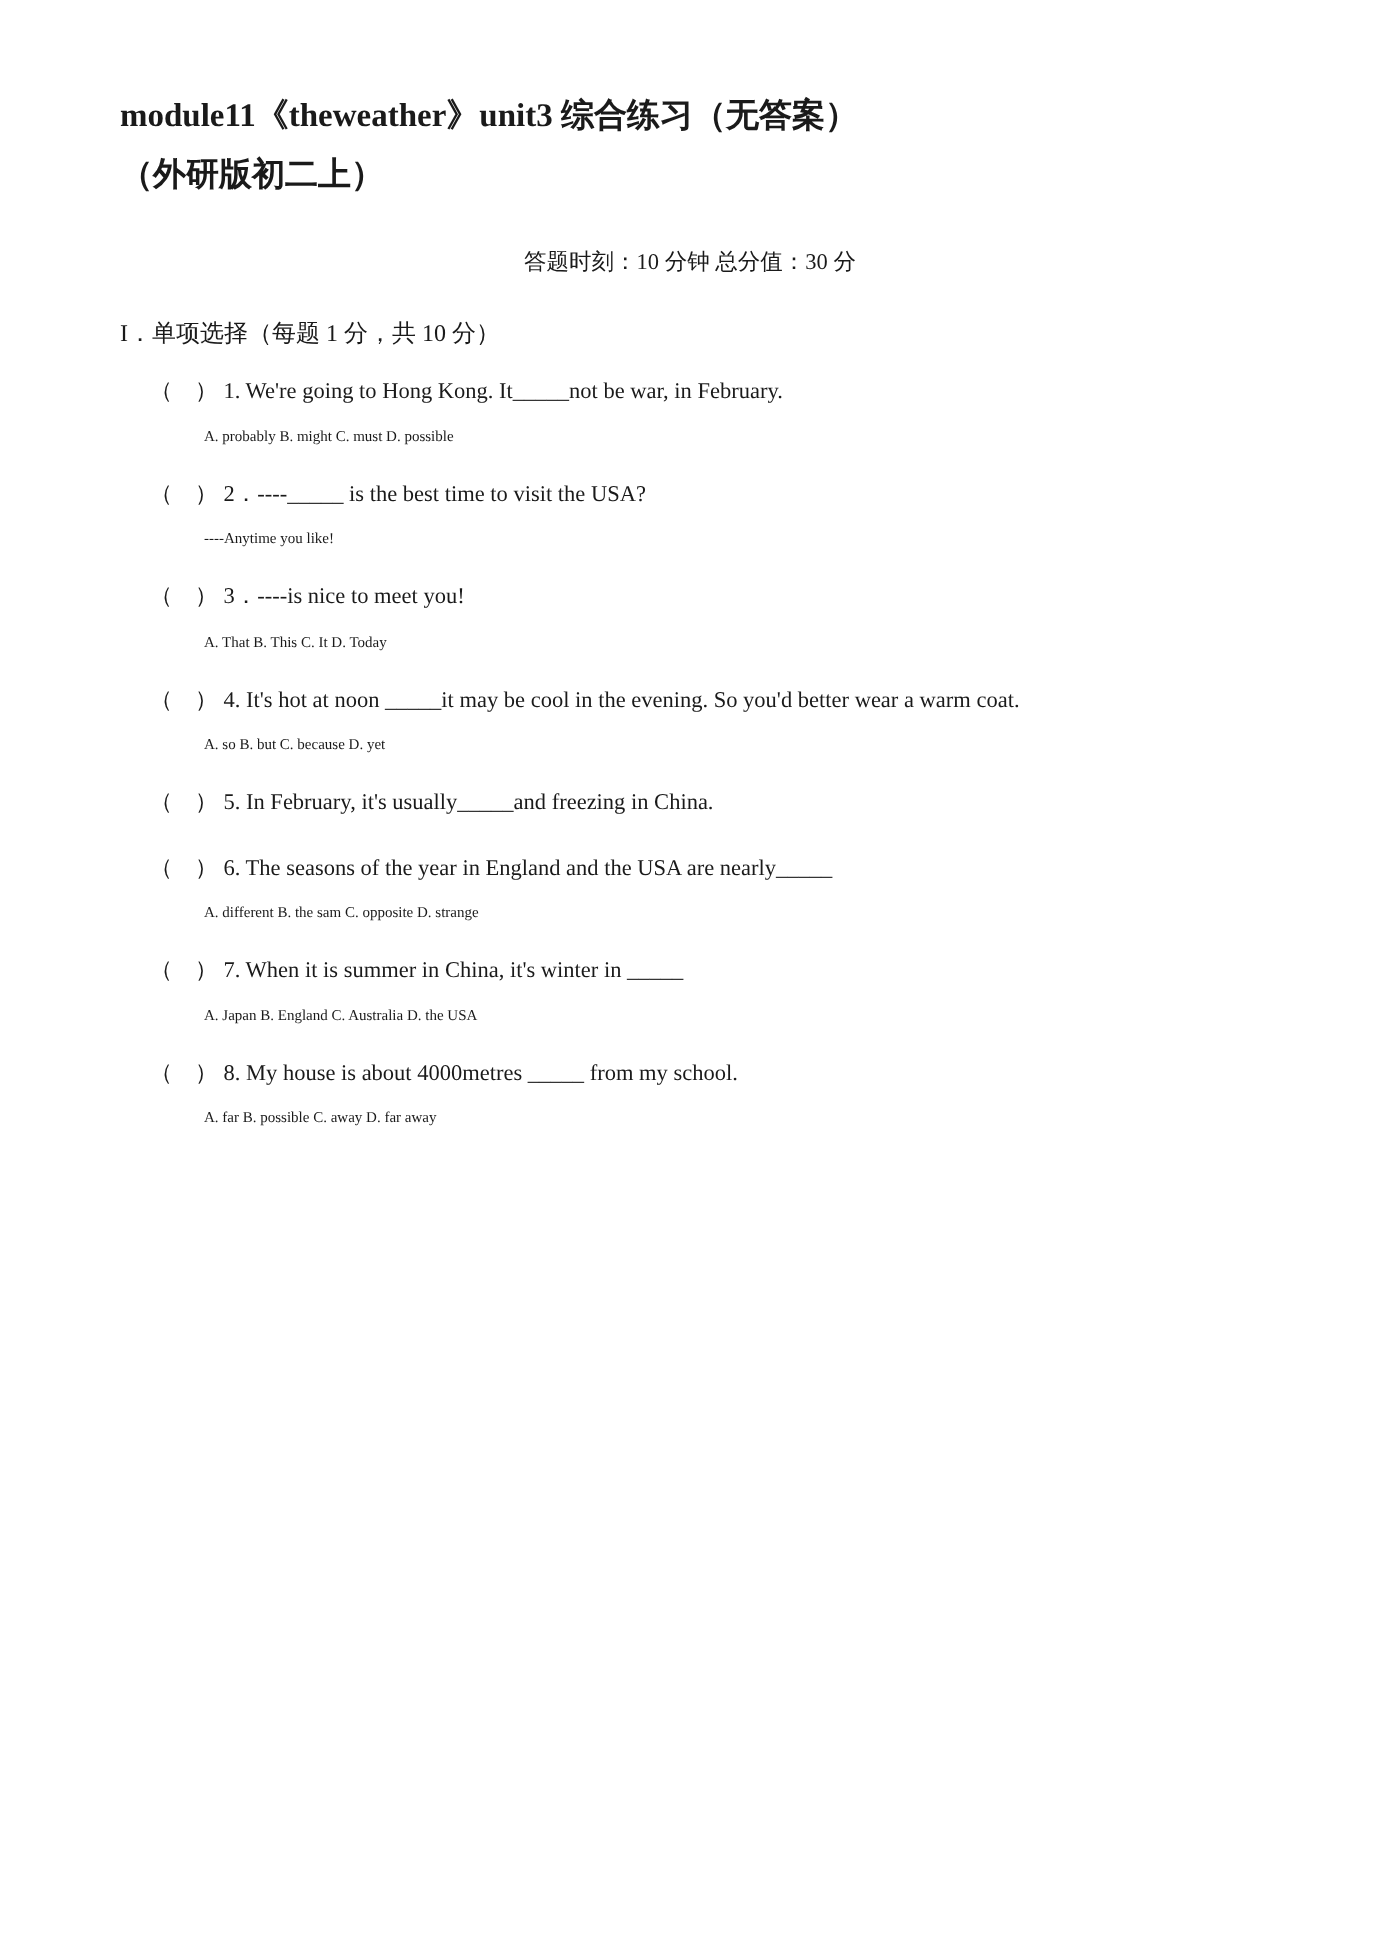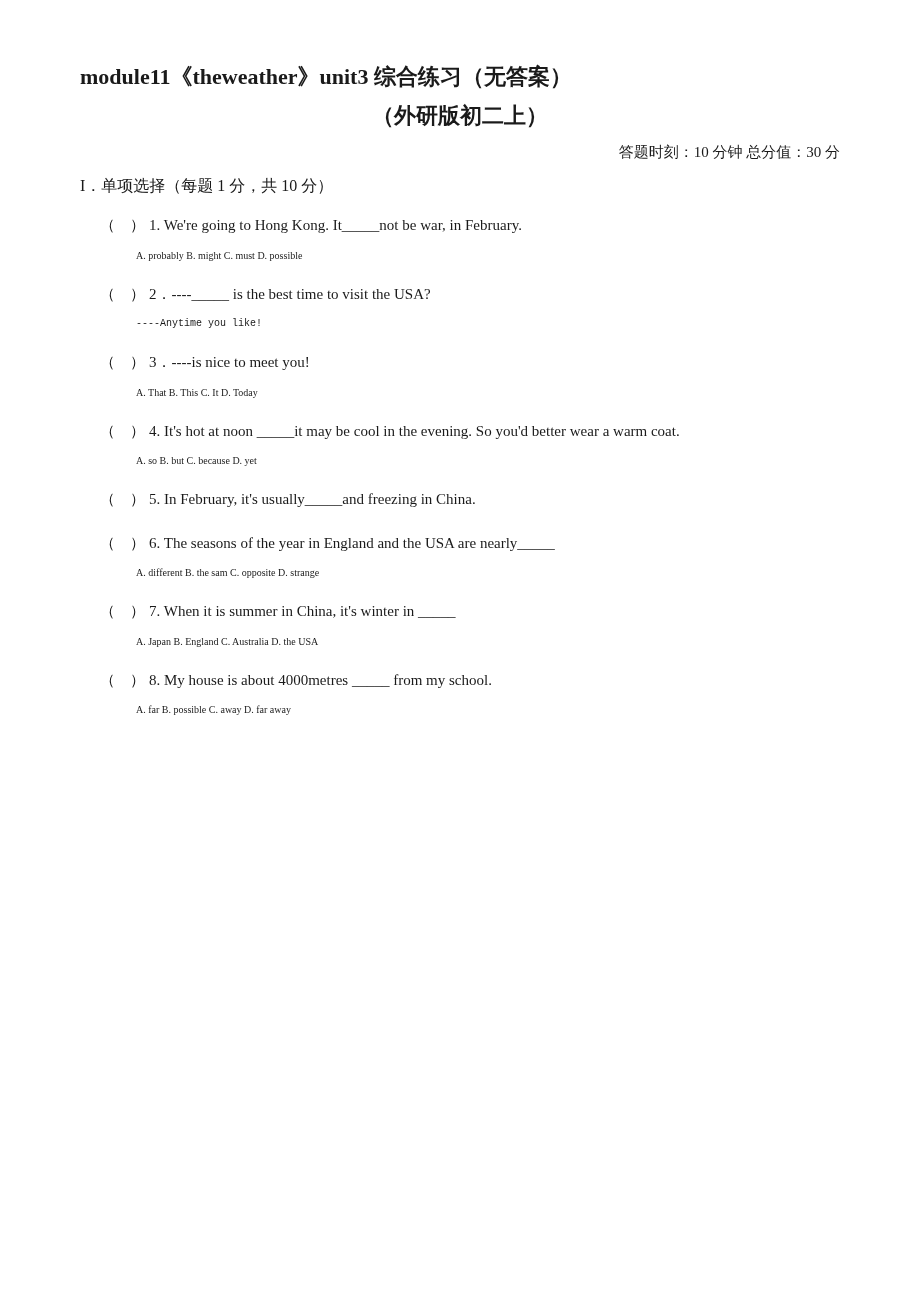--- a/index.html
+++ b/index.html
@@ -17,29 +17,29 @@
       padding: 60px 80px;
     }
     .page-title {
       text-align: left;
       font-size: 22px;
       font-weight: bold;
       margin-bottom: 8px;
       line-height: 1.5;
     }
     .subtitle {
-      text-align: center;
+      text-align: left;
       font-size: 22px;
       font-weight: bold;
-      margin-bottom: 12px;
+      margin-bottom: 34px;
     }
     .exam-info {
-      text-align: right;
+      text-align: center;
       font-size: 15px;
-      margin-bottom: 14px;
+      margin-bottom: 28px;
     }
     .section-title {
       font-size: 16px;
       font-weight: normal;
       margin-bottom: 16px;
     }
     .question-block {
       margin-bottom: 18px;
       margin-left: 20px;
     }
@@ -83,21 +83,21 @@
         <span class="bracket">（　）</span>
         <span class="q-text">1. We're going to Hong Kong. It_____not be war, in February.</span>
       </div>
       <div class="options-line">A. probably    B. might    C. must    D. possible</div>
     </div>
     <div class="question-block">
       <div class="question-line">
         <span class="bracket">（　）</span>
         <span class="q-text">2．----_____ is the best time to visit the USA?</span>
       </div>
-      <div class="options-line" style="margin-left: 36px; margin-bottom: 4px; font-family: Liberation Mono, monospace;">----Anytime you like!</div>
+      <div class="options-line" style="margin-left: 36px; margin-bottom: 4px;">----Anytime you like!</div>
     </div>
     <div class="question-block">
       <div class="question-line">
         <span class="bracket">（　）</span>
         <span class="q-text">3．----is nice to meet you!</span>
       </div>
       <div class="options-line">A. That     B. This     C. It     D. Today</div>
     </div>
     <div class="question-block">
       <div class="question-line">

